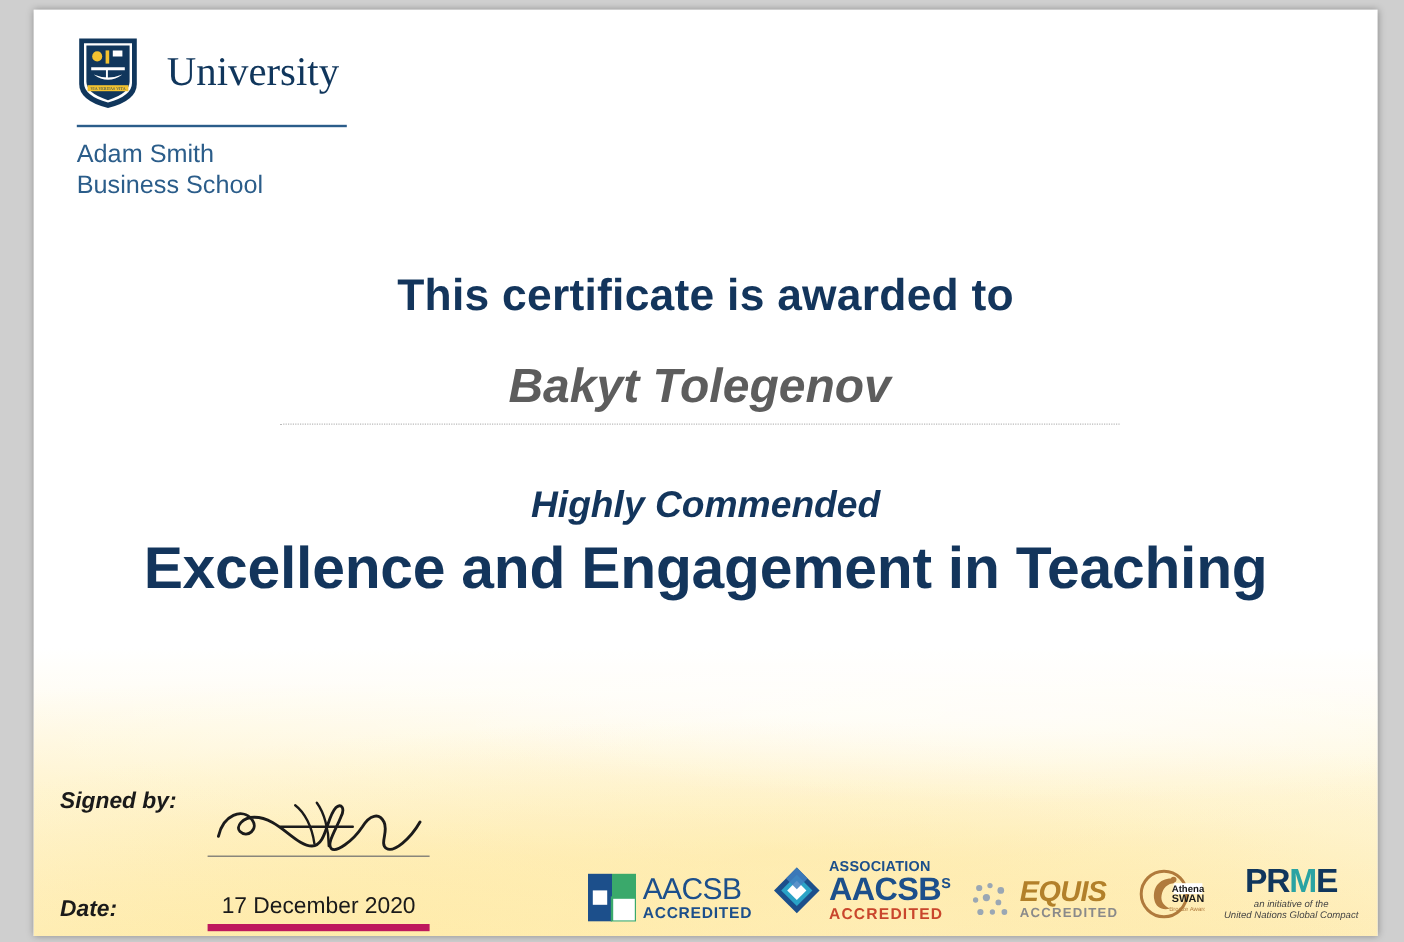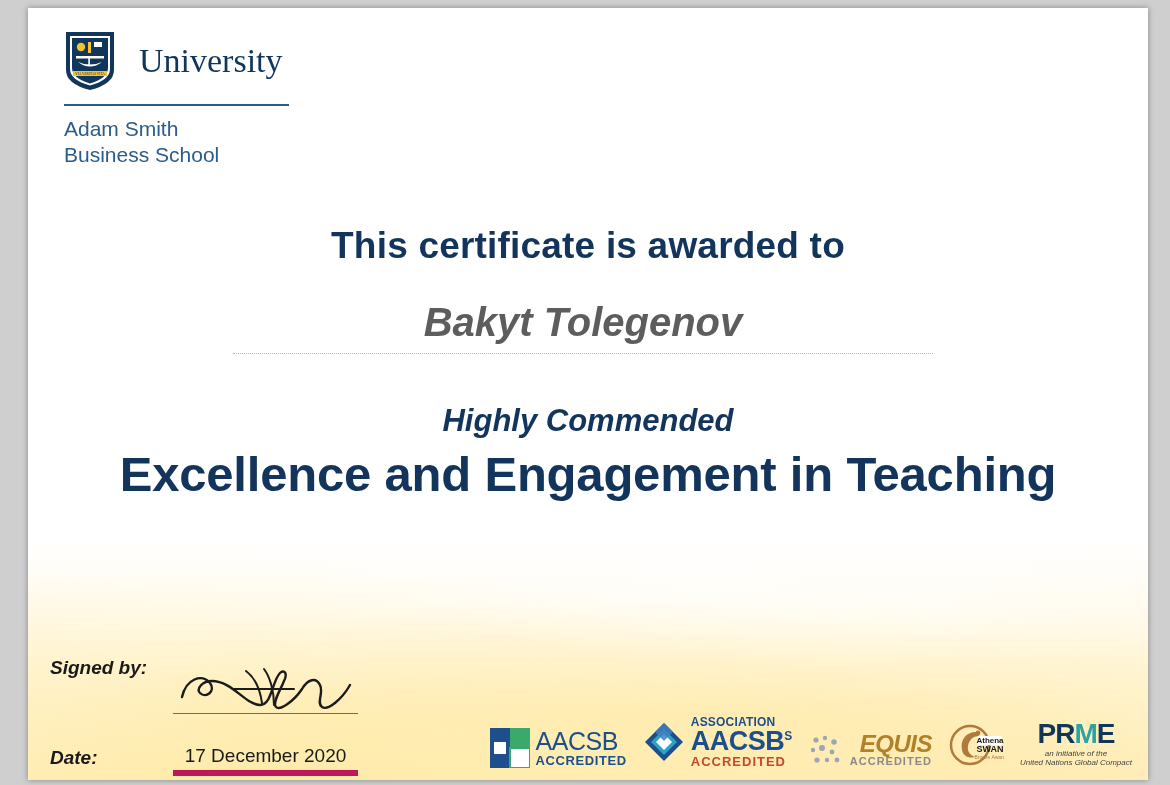--- a/index.html
+++ b/index.html
@@ -217,21 +217,21 @@
 
   .amba-mark { width: 42px; height: 42px; display: block; }
   .amba-txt { line-height: 1.0; }
   .amba-txt .assoc { font-size: 12px; font-weight: bold; color: #1c4f8b; letter-spacing: 0.2px; }
   .amba-txt .big { font-size: 27px; font-weight: bold; color: #1c4f8b; letter-spacing: -0.5px; }
   .amba-txt .big sup { font-size: 12px; }
   .amba-txt .small { font-size: 13px; font-weight: bold; color: #c9462c; letter-spacing: 1px; }
 
   .equis-mark { width: 36px; height: 32px; display: block; }
   .equis-txt { line-height: 1.05; }
-  .equis-txt .big { font-size: 24px; font-weight: bold; font-style: italic; color: #b2802a; letter-spacing: -0.5px; text-align: right; }
+  .equis-txt .big { font-size: 24px; font-weight: bold; font-style: italic; color: #b2802a; letter-spacing: -0.5px; }
   .equis-txt .small { font-size: 11px; font-weight: bold; color: #8a8a8a; letter-spacing: 1px; }
 
   .swan-mark { width: 56px; height: 46px; display: block; }
 
   .prme-txt { line-height: 1.05; text-align: center; }
   .prme-txt .big { font-size: 28px; font-weight: bold; color: #10365c; letter-spacing: -1px; }
   .prme-txt .big .m { color: #2aa3a3; }
   .prme-txt .small { font-size: 8px; color: #444; font-style: italic; line-height: 1.2; }
 </style>
 </head>

